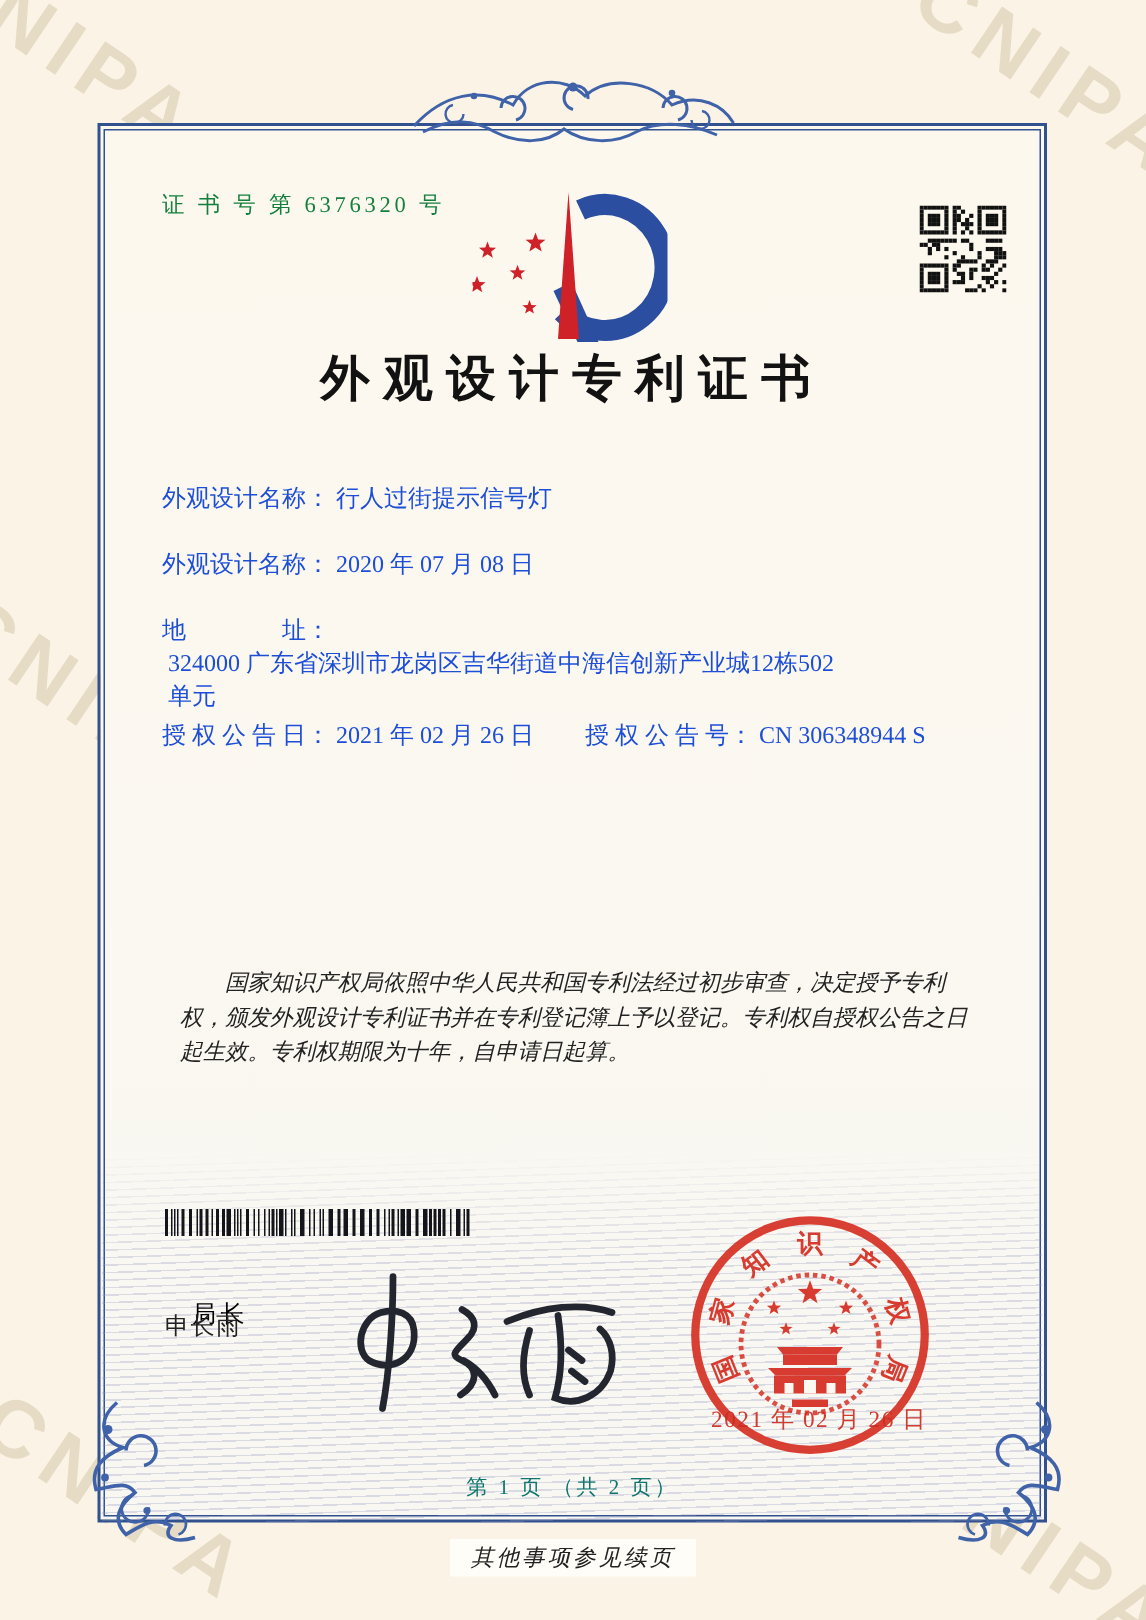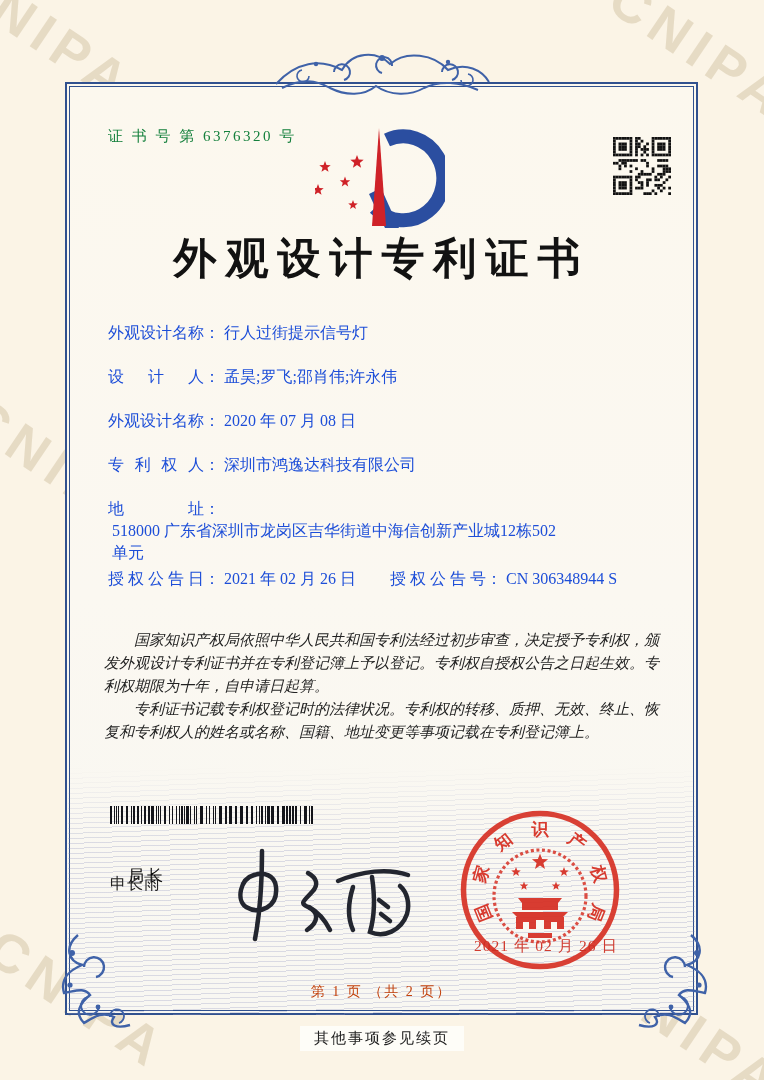--- a/index.html
+++ b/index.html
@@ -33,51 +33,51 @@
     background:repeating-linear-gradient(178deg,rgba(146,151,192,0.30) 0 1px,rgba(0,0,0,0) 1px 5px);
     -webkit-mask-image:linear-gradient(180deg,transparent 0,#000 30%);
             mask-image:linear-gradient(180deg,transparent 0,#000 30%);
     pointer-events:none;
   }
   .cert-no{
     left:108px;top:127px;font-size:15px;letter-spacing:2.5px;color:#15803d;
   }
   .title{
     left:65px;top:230px;width:633px;text-align:center;
-    font-size:43px;font-weight:bold;letter-spacing:9px;color:#121212;
+    font-size:33px;font-weight:bold;letter-spacing:9px;color:#121212;
   }
   .fields{left:108px;top:322px;width:562px;font-size:16px;line-height:22px;color:#1d4ed8;}
   .frow{margin-bottom:22px;}
   .flabel{
     display:inline-block;width:96px;text-align:justify;text-align-last:justify;
     vertical-align:top;
   }
   .colon{display:inline-block;vertical-align:top;}
   .fvalue{display:inline-block;vertical-align:top;margin-left:4px;}
   .fvalue.addr{width:448px;}
   .grantrow{margin-bottom:16px;}
   .g2label{margin-left:34px;}
   .paras{
     left:104px;top:629px;width:562px;font-size:15px;line-height:23px;
     font-style:italic;color:#222;
   }
-  .paras p{margin:0;text-indent:2em;}
+  .paras p{margin:16px;text-indent:2em;}
   .sig-title{left:110px;top:866px;font-size:16px;color:#000000;letter-spacing:3px;margin-left:18px;}
   .sig-name{left:110px;top:874px;font-size:16px;color:#222;letter-spacing:1px;}
   .seal-date{
     left:450px;top:936px;width:192px;text-align:center;
     font-size:15.5px;color:rgba(205,43,32,0.92);letter-spacing:1px;
   }
   .page-info{
     left:65px;top:983px;width:633px;text-align:center;
-    font-size:14px;color:#c2410c;letter-spacing:2px;
+    font-size:14px;color:#0f766e;letter-spacing:2px;
   }
   .cont-note{
     left:50%;top:1026px;transform:translateX(-50%);
-    font-size:15px;color:#222;letter-spacing:2px;
+    font-size:15px;font-style:italic;color:#222;letter-spacing:2px;
     background:#fefdf8;padding:3px 14px;white-space:nowrap;
   }
   svg{display:block;}
 </style>
 </head>
 <body>
 
 <div class="wm" style="left:-58px;top:2px;">CNIPA</div>
 <div class="wm" style="left:598px;top:18px;">CNIPA</div>
 <div class="wm inner" style="left:452px;top:312px;">CNIPA</div>
@@ -310,39 +310,32 @@
   </g>
 </svg>
 
 <div class="abs title">外观设计专利证书</div>
 
 <div class="abs fields">
   <div class="frow">
     <span class="flabel">外观设计名称</span><span class="colon">：</span><span class="fvalue">行人过街提示信号灯</span>
   </div>
   <div class="frow">
-    <span class="flabel">设计人</span><span class="colon">：</span><span class="fvalue">孟昊;罗飞;邵肖伟;许永伟</span>
-  </div>
-  <div class="frow">
     <span class="flabel">外观设计名称</span><span class="colon">：</span><span class="fvalue">2020 年 07 月 08 日</span>
   </div>
-  <div class="frow">
-    <span class="flabel">专利权人</span><span class="colon">：</span><span class="fvalue">深圳市鸿逸达科技有限公司</span>
-  </div>
   <div class="frow" style="margin-bottom:4px;">
-    <span class="flabel">地址</span><span class="colon">：</span><span class="fvalue addr">518000 广东省深圳市龙岗区吉华街道中海信创新产业城12栋502单元</span>
+    <span class="flabel">地址</span><span class="colon">：</span><span class="fvalue addr">324000 广东省深圳市龙岗区吉华街道中海信创新产业城12栋502单元</span>
   </div>
   <div class="frow grantrow">
     <span class="flabel">授权公告日</span><span class="colon">：</span><span class="fvalue">2021 年 02 月 26 日</span><span class="flabel g2label">授权公告号</span><span class="colon">：</span><span class="fvalue">CN 306348944 S</span>
   </div>
 </div>
 
 <div class="abs paras">
   <p>国家知识产权局依照中华人民共和国专利法经过初步审查，决定授予专利权，颁发外观设计专利证书并在专利登记簿上予以登记。专利权自授权公告之日起生效。专利权期限为十年，自申请日起算。</p>
-  <p>专利证书记载专利权登记时的法律状况。专利权的转移、质押、无效、终止、恢复和专利权人的姓名或名称、国籍、地址变更等事项记载在专利登记簿上。</p>
 </div>
 
 <svg class="abs" style="left:110px;top:806px;" width="205" height="18" viewBox="0 0 205 18" id="barcode-svg">
     <rect x="0" y="0" width="2" height="18" fill="#14151a"></rect>
     <rect x="4" y="0" width="1" height="18" fill="#14151a"></rect>
     <rect x="6" y="0" width="1" height="18" fill="#14151a"></rect>
     <rect x="8" y="0" width="1" height="18" fill="#14151a"></rect>
     <rect x="11" y="0" width="2" height="18" fill="#14151a"></rect>
     <rect x="16" y="0" width="2" height="18" fill="#14151a"></rect>
     <rect x="21" y="0" width="1" height="18" fill="#14151a"></rect>

